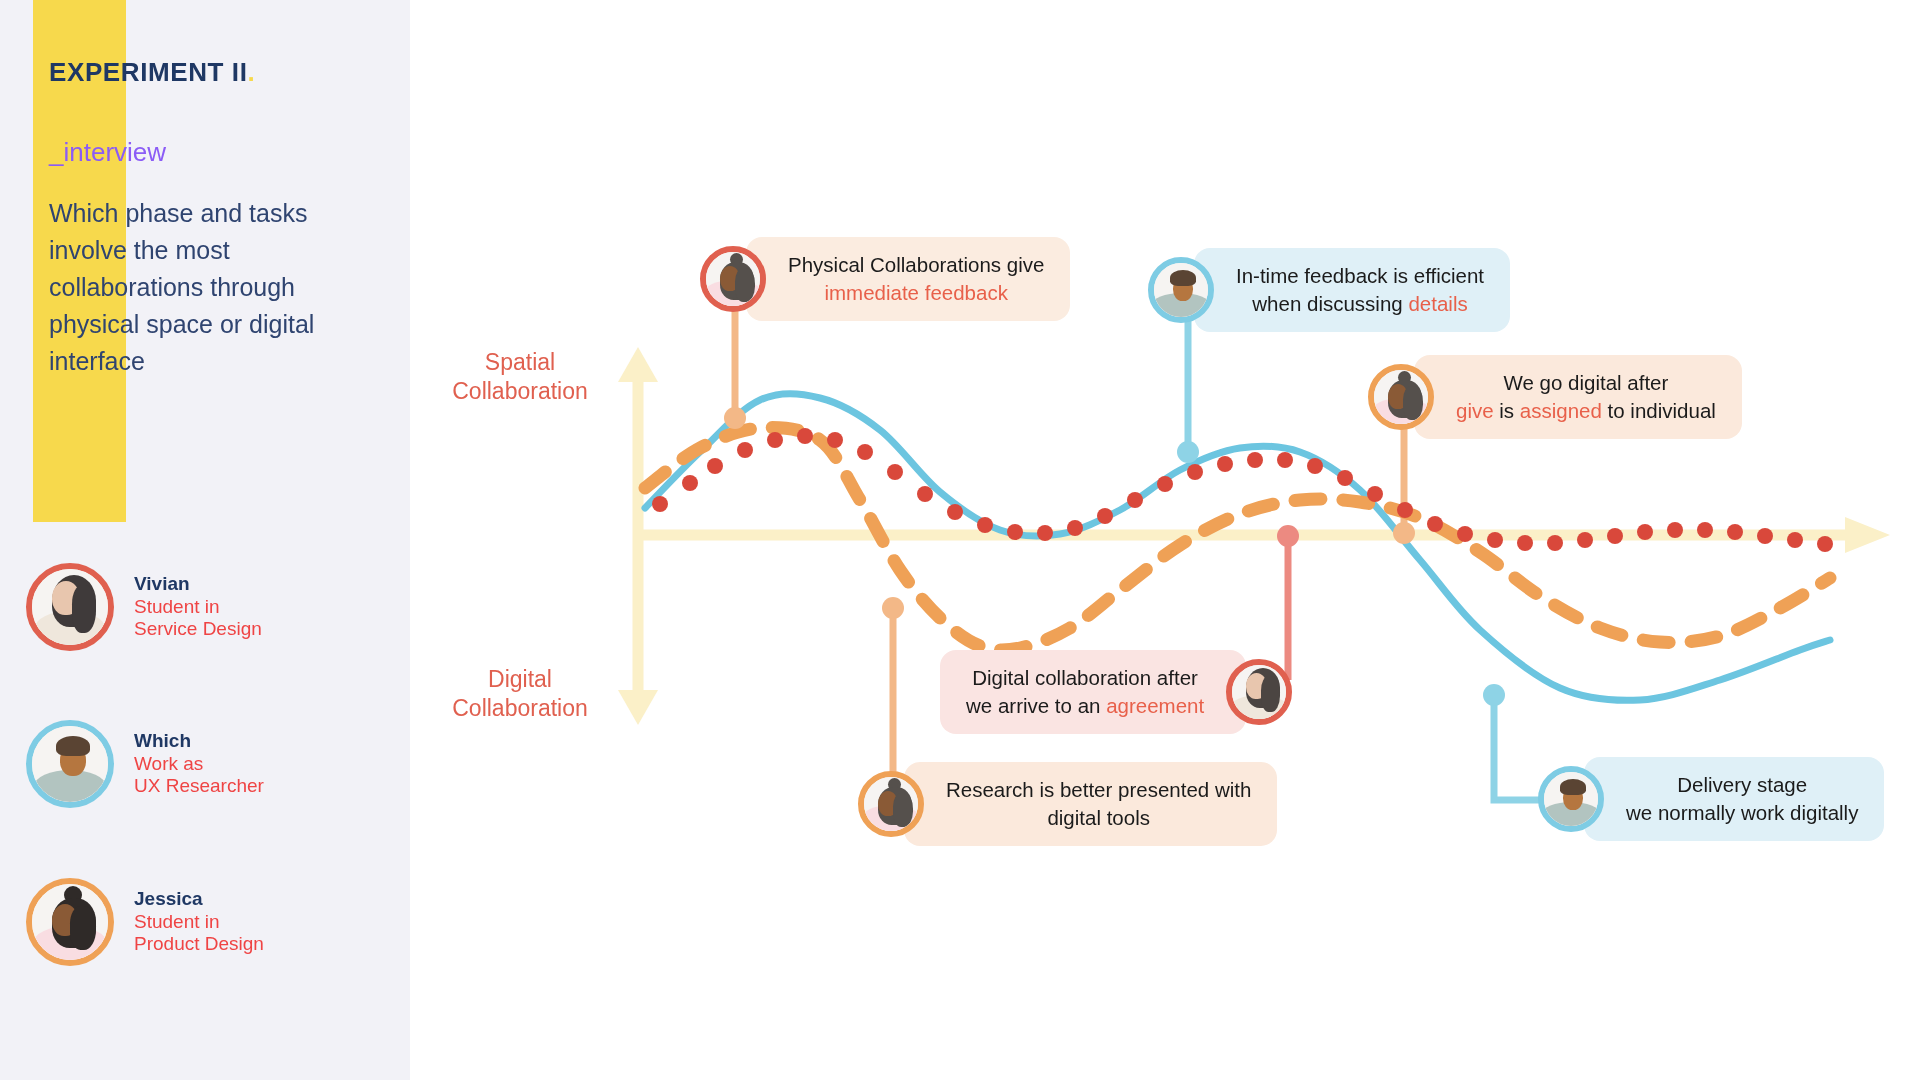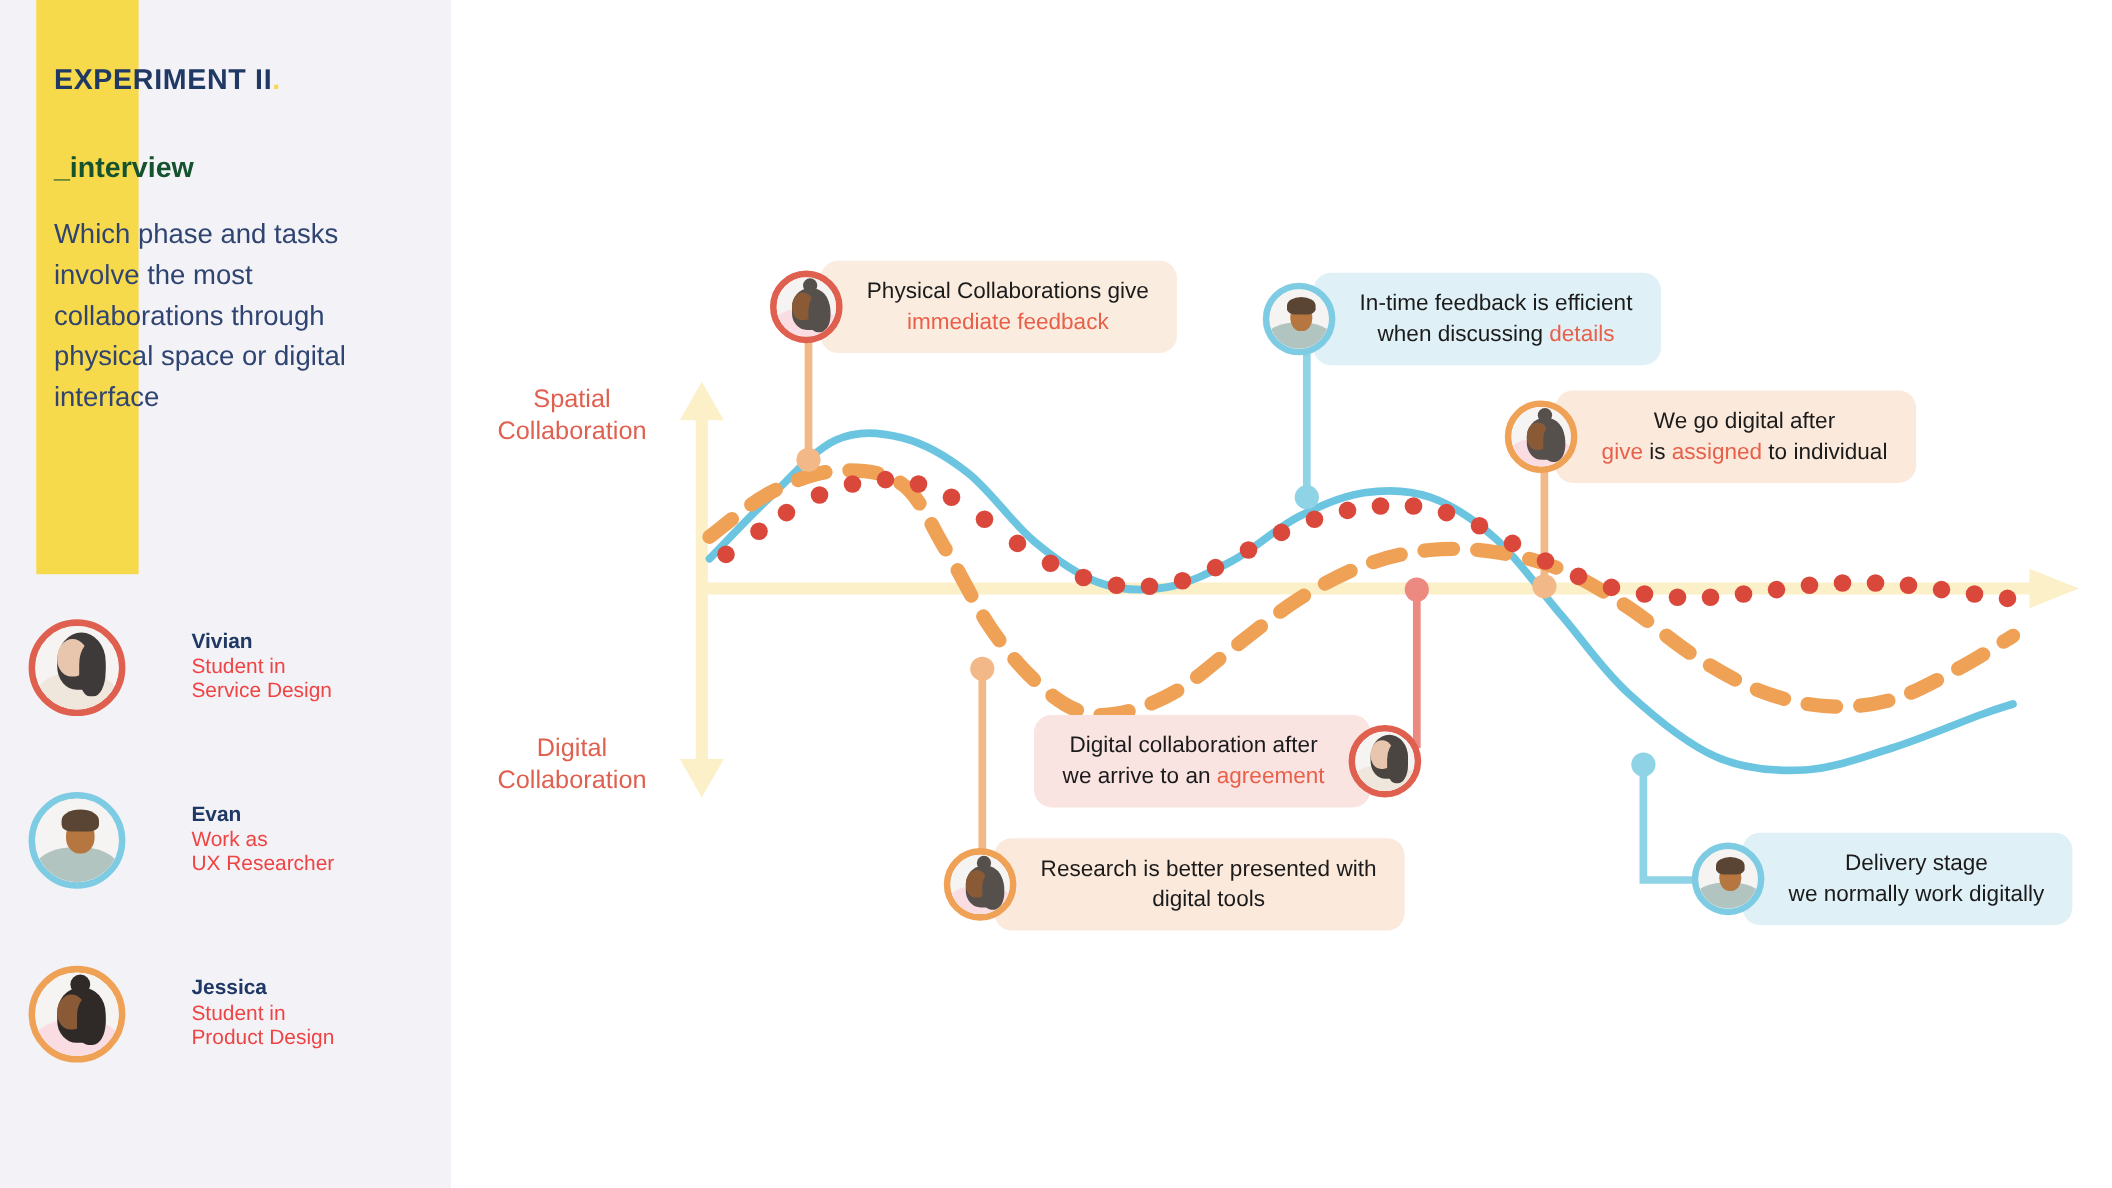--- a/index.html
+++ b/index.html
@@ -9,28 +9,28 @@
     -webkit-font-smoothing:antialiased;
   }
   #slide{position:relative;width:1920px;height:1080px;}
 
   
   .left-panel{position:absolute;left:0;top:0;width:410px;height:1080px;background:#f2f2f7;}
   .yellow-band{position:absolute;left:33px;top:0;width:93px;height:522px;background:#f7d94c;}
 
   .eyebrow{position:absolute;left:49px;top:57px;font-size:26px;font-weight:bold;letter-spacing:.6px;color:#1f3864;}
   .eyebrow .dot{color:#f7d94c;}
-  .subtitle{position:absolute;left:49px;top:137px;font-size:26px;font-weight:bold;color:#14532d;}
+  .subtitle{position:absolute;left:49px;top:137px;font-size:26px;font-weight:normal;color:#8b5cf6;}
   .question{position:absolute;left:49px;top:195px;width:330px;font-size:25px;line-height:37px;color:#2f4470;}
 
   
   .persona{position:absolute;left:26px;display:flex;align-items:center;gap:20px;}
   .persona .ring{width:88px;height:88px;border-radius:50%;box-sizing:border-box;border:6px solid #e0604f;
      background:#f7f5f3;overflow:hidden;position:relative;flex:0 0 auto;}
-  .persona .ptext{line-height:22.5px;margin-left:40px;}
+  .persona .ptext{line-height:22.5px;}
   .persona .pname{font-size:19px;font-weight:bold;color:#1f3864;}
   .persona .prole{font-size:19px;color:#ef4444;}
 
   
   #chart{position:absolute;left:0;top:0;width:1920px;height:1080px;pointer-events:none;}
 
   .axis-label{position:absolute;text-align:center;font-size:23px;font-weight:normal;line-height:29px;color:#e0604f;}
   #label-spatial{left:410px;top:348px;width:220px;}
   #label-digital{left:410px;top:665px;width:220px;}
 
@@ -80,21 +80,21 @@
   </div>
 
   <div class="persona" id="persona-1" style="top:720px;">
     <div class="ring" style="border-color:#7ecce4;">
       <div class="av-bg"></div>
       <div class="av-body" style="bottom:0;width:72px;height:32px;background:#b2c4c0;"></div>
       <div class="av-head" style="left:28px;top:18px;width:26px;height:32px;background:#b5763f;"></div>
       <div class="av-hair" style="left:24px;top:10px;width:34px;height:20px;border-radius:50% 50% 30% 30%;background:#5a4433;"></div>
     </div>
     <div class="ptext">
-      <div class="pname">Evan</div>
+      <div class="pname">Which</div>
       <div class="prole">Work as</div>
       <div class="prole">UX Researcher</div>
     </div>
   </div>
 
   <div class="persona" id="persona-2" style="top:878px;">
     <div class="ring" style="border-color:#efa156;">
       <div class="av-bg"></div>
       <div class="av-body" style="bottom:0;width:74px;height:34px;background:#f9dde2;"></div>
       <div class="av-hair" style="left:32px;top:2px;width:18px;height:18px;border-radius:50%;background:#2f2a28;"></div>

